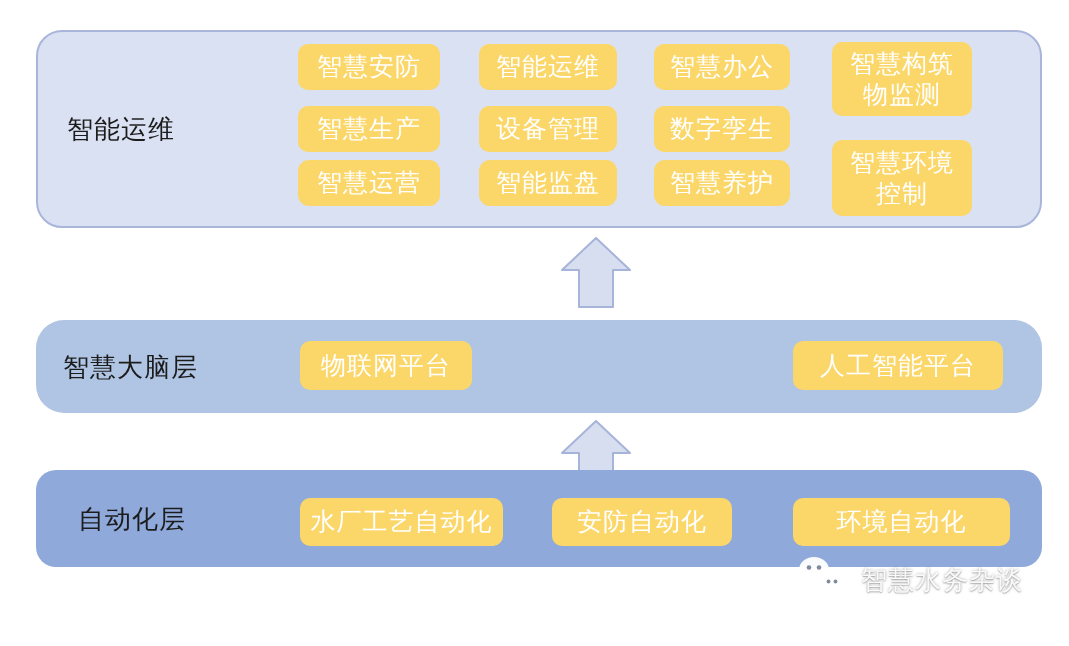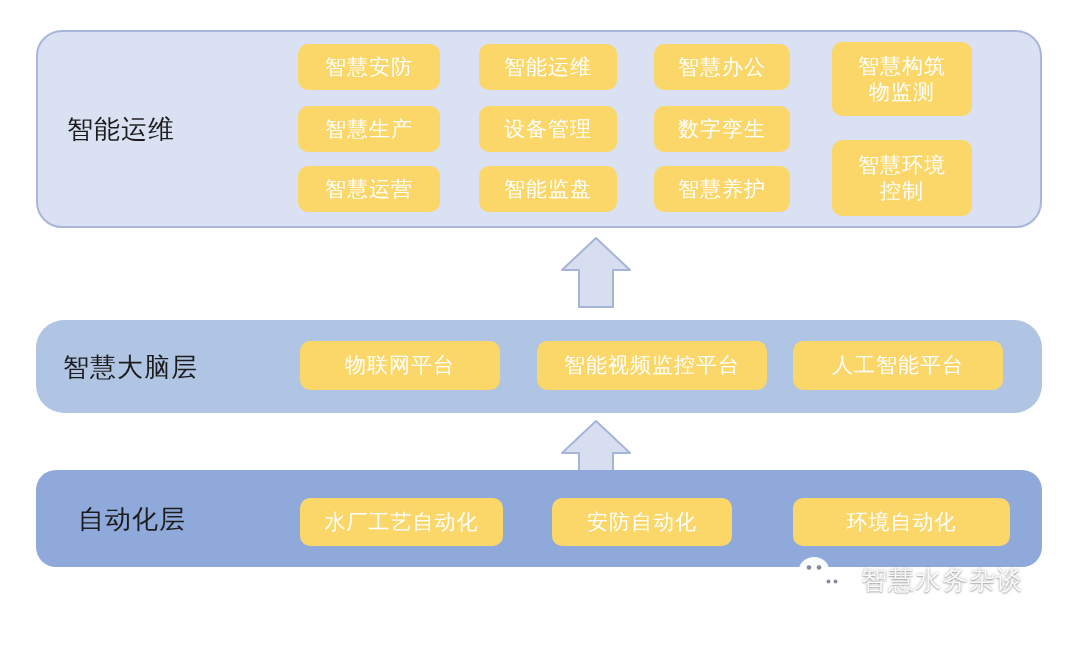--- a/index.html
+++ b/index.html
@@ -20,34 +20,34 @@
   .layer-label{
     position:absolute;top:50%;transform:translateY(-50%);
     font-size:26px;font-weight:500;color:#1c1c1c;letter-spacing:1px;white-space:nowrap;
   }
   .label-app{left:29px;}
   .label-brain{left:27px;}
   .label-auto{left:42px;}
   .item{
     position:absolute;box-sizing:border-box;
     background:#fbd76a;border-radius:10px;
-    color:#ffffff;font-size:21px;line-height:1.25;letter-spacing:1px;
+    color:#ffffff;font-size:25px;line-height:1.25;letter-spacing:1px;
     display:flex;align-items:center;justify-content:center;text-align:center;
     white-space:pre-line;
   }
   
   .c1{left:260px;width:142px;height:46px;}
   .c2{left:441px;width:138px;height:46px;}
   .c3{left:616px;width:136px;height:46px;}
   .c4{left:794px;width:140px;}
-  .r1{top:12px;} .r2{top:74px;} .r3{top:134px;}
+  .r1{top:12px;} .r2{top:74px;} .r3{top:128px;border-radius:11px;}
   .c4a{top:10px;height:74px;}
   .c4b{top:108px;height:76px;}
   
-  .b1{left:264px;top:21px;width:200px;height:49px;}
+  .b1{left:264px;top:21px;width:172px;height:49px;}
   .b2{left:501px;top:21px;width:230px;height:49px;}
   .b3{left:757px;top:21px;width:210px;height:49px;}
   
   .a1{left:264px;top:28px;width:203px;height:48px;}
   .a2{left:516px;top:28px;width:180px;height:48px;}
   .a3{left:757px;top:28px;width:217px;height:48px;}
   
   .arrow{position:absolute;width:70px;height:71px;left:561px;}
   .arrow1{top:237px;}
   .arrow2{top:420px;}
@@ -84,21 +84,20 @@
 控制</div>
   </div>
 
   <svg class="arrow arrow1" viewBox="0 0 70 71">
     <polygon points="35,1 69,33 52,33 52,70 18,70 18,33 1,33" fill="#d7def0" stroke="#a7b4d9" stroke-width="2" stroke-linejoin="round"></polygon>
   </svg>
 
   <div class="layer layer-brain">
     <div class="layer-label label-brain">智慧大脑层</div>
     <div class="item b1">物联网平台</div>
-    <div class="item b2">智能视频监控平台</div>
     <div class="item b3">人工智能平台</div>
   </div>
 
   <svg class="arrow arrow2" viewBox="0 0 70 71">
     <polygon points="35,1 69,33 52,33 52,70 18,70 18,33 1,33" fill="#d7def0" stroke="#a7b4d9" stroke-width="2" stroke-linejoin="round"></polygon>
   </svg>
 
   <div class="layer layer-auto">
     <div class="layer-label label-auto">自动化层</div>
     <div class="item a1">水厂工艺自动化</div>

